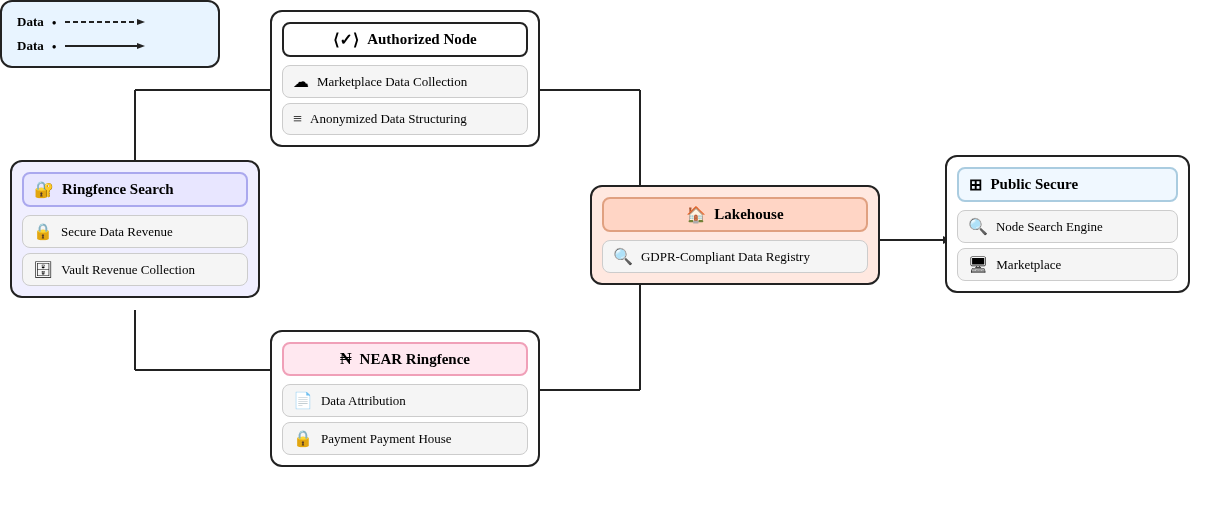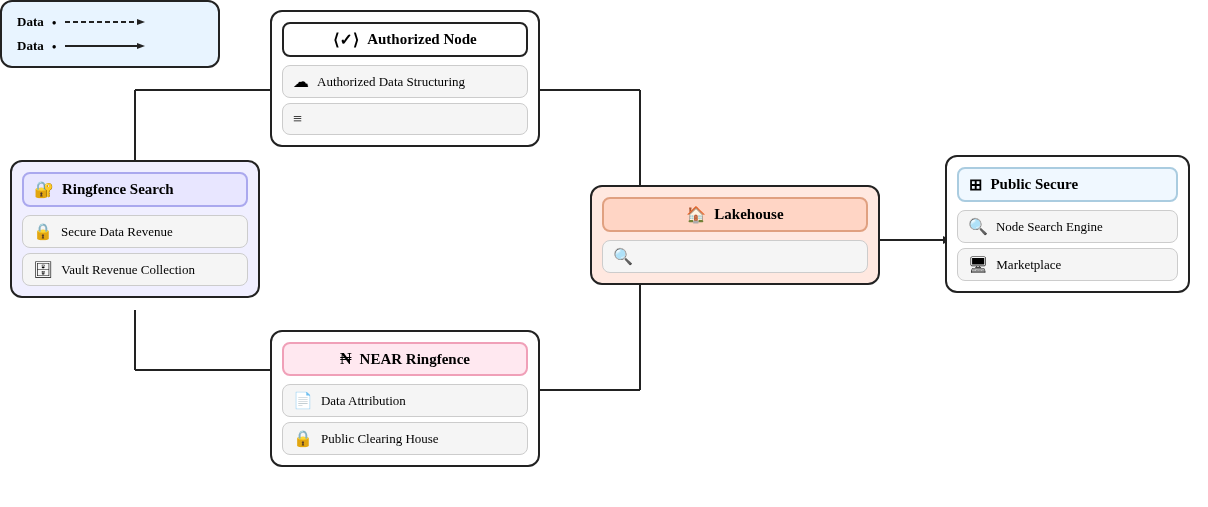--- a/index.html
+++ b/index.html
@@ -175,24 +175,25 @@
     <polygon points="943,236 943,244 951,240" fill="#222"></polygon>
   </svg>
 
   <div class="node node-ringfence-node">
     <div class="node-title">
       <span class="icon">⟨✓⟩</span>
       <span>Authorized Node</span>
     </div>
     <div class="node-item">
       <span class="icon">☁</span>
-      <span>Authorized Data Structuring</span>
+      <span>Marketplace Data Collection</span>
     </div>
     <div class="node-item">
       <span class="icon">≡</span>
+      <span>Anonymized Data Structuring</span>
     </div>
   </div>
 
   <div class="node node-vault">
     <div class="node-title">
       <span class="icon">🔐</span>
       <span>Ringfence Search</span>
     </div>
     <div class="node-item">
       <span class="icon">🔒</span>
@@ -208,31 +209,32 @@
     <div class="node-title">
       <span class="icon">₦</span>
       <span>NEAR Ringfence</span>
     </div>
     <div class="node-item">
       <span class="icon">📄</span>
       <span>Data Attribution</span>
     </div>
     <div class="node-item">
       <span class="icon">🔒</span>
-      <span>Public Clearing House</span>
+      <span>Payment Payment House</span>
     </div>
   </div>
 
   <div class="node node-lakehouse">
     <div class="node-title">
       <span class="icon">🏠</span>
       <span>Lakehouse</span>
     </div>
     <div class="node-item">
       <span class="icon">🔍</span>
+      <span>GDPR-Compliant Data Registry</span>
     </div>
   </div>
 
   <div class="node node-gateway">
     <div class="node-title">
       <span class="icon">⊞</span>
       <span>Public Secure</span>
     </div>
     <div class="node-item">
       <span class="icon">🔍</span>

